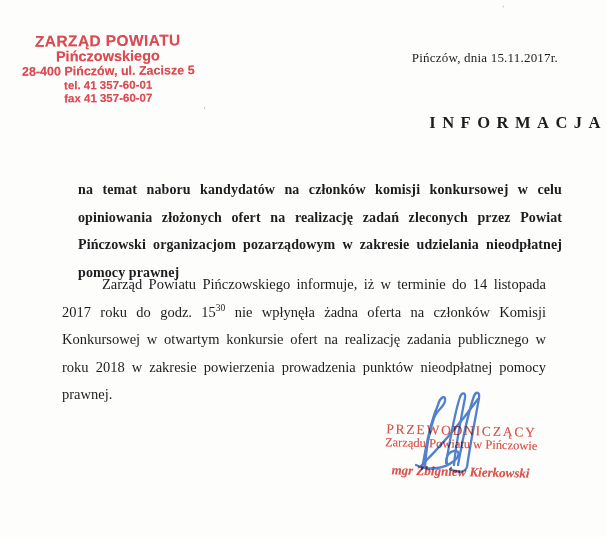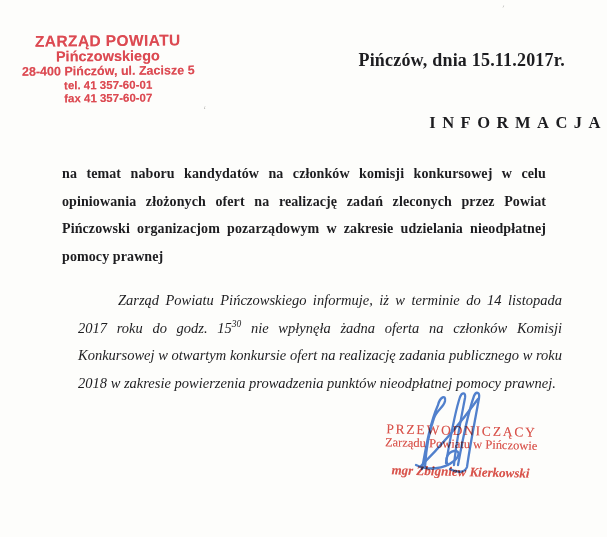--- a/index.html
+++ b/index.html
@@ -29,23 +29,23 @@
   .stamp-l1 { font-size: 15.5px; font-weight: 700; letter-spacing: 0.4px; line-height: 15px; }
   .stamp-l2 { font-size: 14.5px; font-weight: 700; line-height: 14px; margin-top: 1px; }
   .stamp-l3 { font-size: 12.5px; font-weight: 600; line-height: 15px; white-space: nowrap; margin-top: 1px; }
   .stamp-l4 { font-size: 11.5px; font-weight: 600; line-height: 13px; }
   .stamp-l5 { font-size: 11.5px; font-weight: 600; line-height: 13px; }
 
   
   .dateline {
     position: absolute;
     top: 50px;
-    right: 42px;
-    font-size: 18px;
-    font-weight: 700;
+    right: 49px;
+    font-size: 13px;
+    font-weight: 400;
     letter-spacing: 0.2px;
   }
 
   
   .doc-title {
     position: absolute;
     top: 113px;
     left: 0;
     right: 0;
     text-align: right;
@@ -54,38 +54,37 @@
     letter-spacing: 6.5px;
     text-indent: 6.5px;
   }
 
   
   .subject-par {
     position: absolute;
     top: 160px;
     left: 62px;
     width: 484px;
-    margin: 0;
+    margin: 16px;
     font-size: 14px;
     font-weight: 700;
     line-height: 27.5px;
     text-align: justify;
     letter-spacing: 0.1px;
   }
   .body-par {
     position: absolute;
     top: 271px;
     left: 62px;
     width: 484px;
-    margin: 16px;
+    margin: 0;
     font-size: 14.5px;
     line-height: 27.5px;
     text-align: justify;
     text-indent: 40px;
-    font-style: italic;
   }
   .body-par sup { font-size: 9.5px; line-height: 0; }
 
   
   .sig-stamp {
     position: absolute;
     left: 381px;
     top: 424px;
     width: 160px;
     text-align: center;

